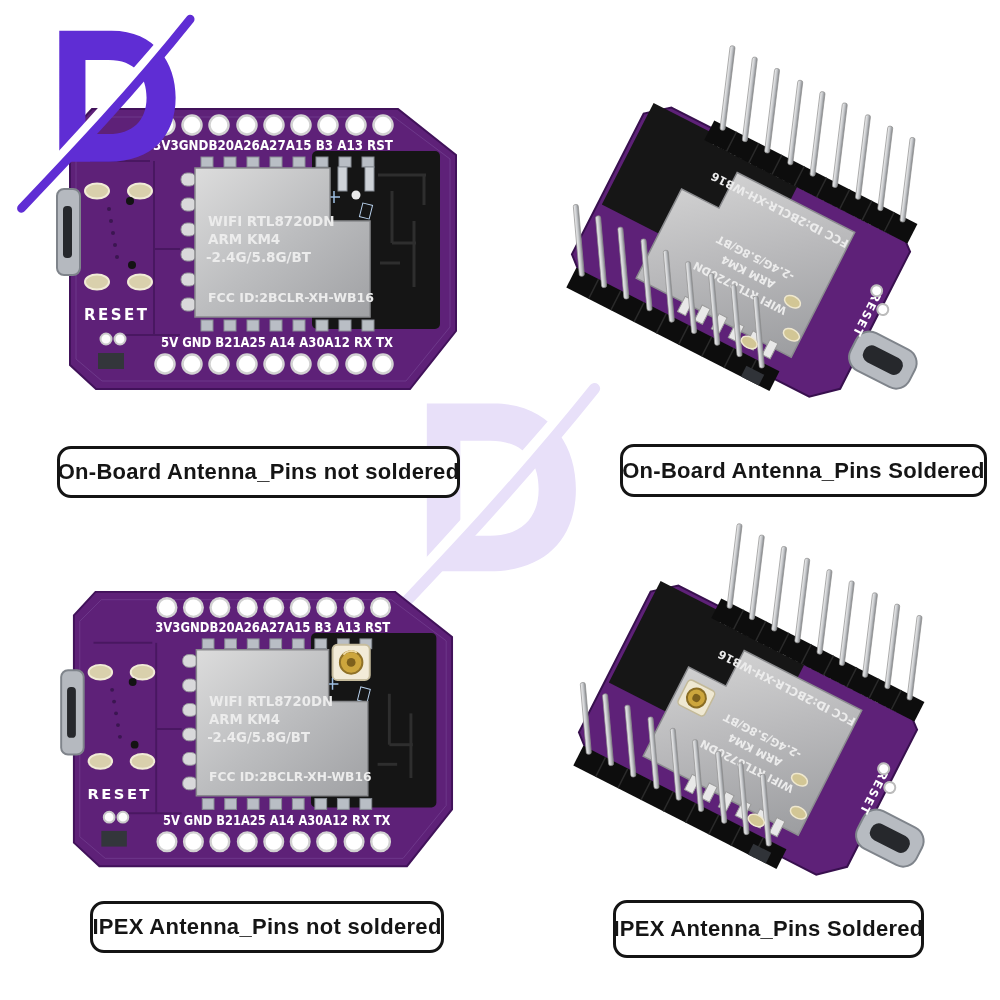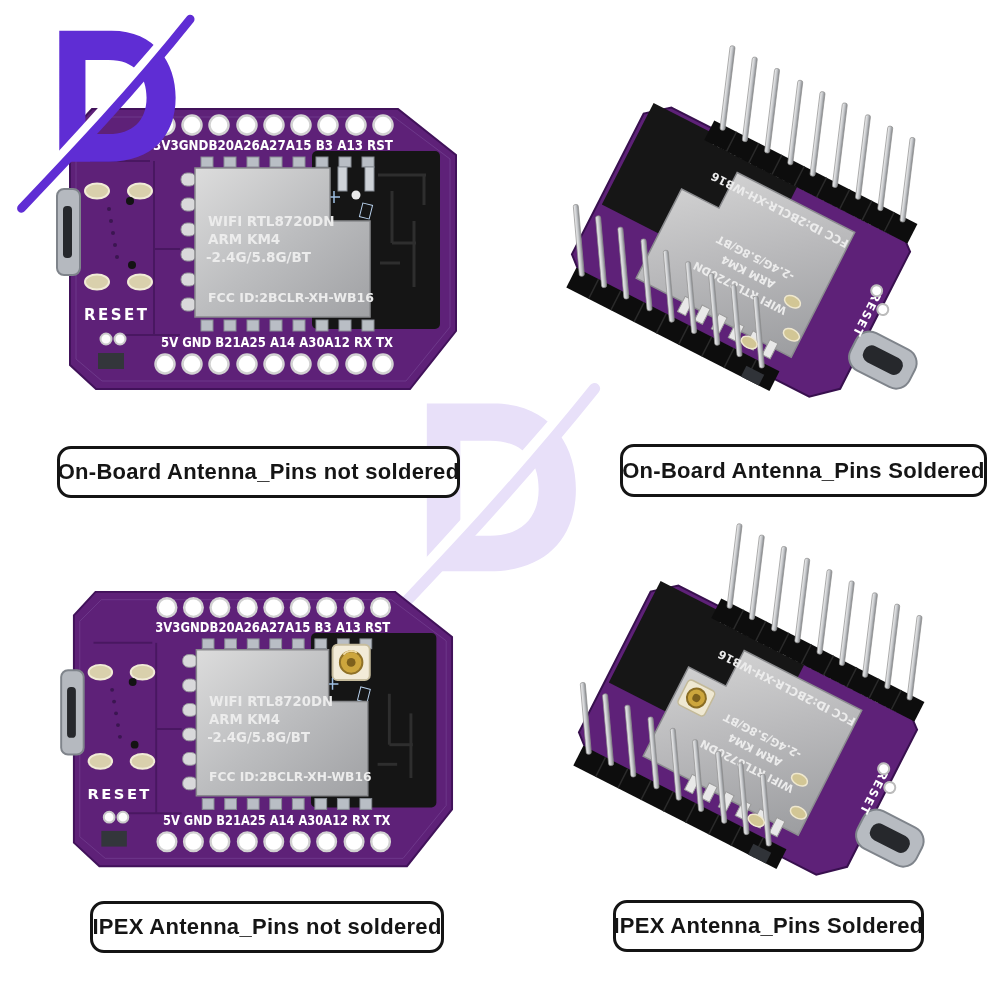--- a/index.html
+++ b/index.html
@@ -508,17 +508,17 @@
 
   <div class="caption" style="left:57px;top:446px;width:403px;height:52px;">
     <span>On-Board Antenna_Pins not soldered</span>
   </div>
   <div class="caption" style="left:576px;top:444px;width:367px;height:53px;margin-left:44px;">
     <span>On-Board Antenna_Pins Soldered</span>
   </div>
   <div class="caption" style="left:90px;top:901px;width:354px;height:52px;">
     <span>IPEX Antenna_Pins not soldered</span>
   </div>
-  <div class="caption" style="left:613px;top:900px;width:311px;height:52px;">
+  <div class="caption" style="left:613px;top:900px;width:311px;height:58px;">
     <span>IPEX Antenna_Pins Soldered</span>
   </div>
 
 </div>
 
 </body></html>

